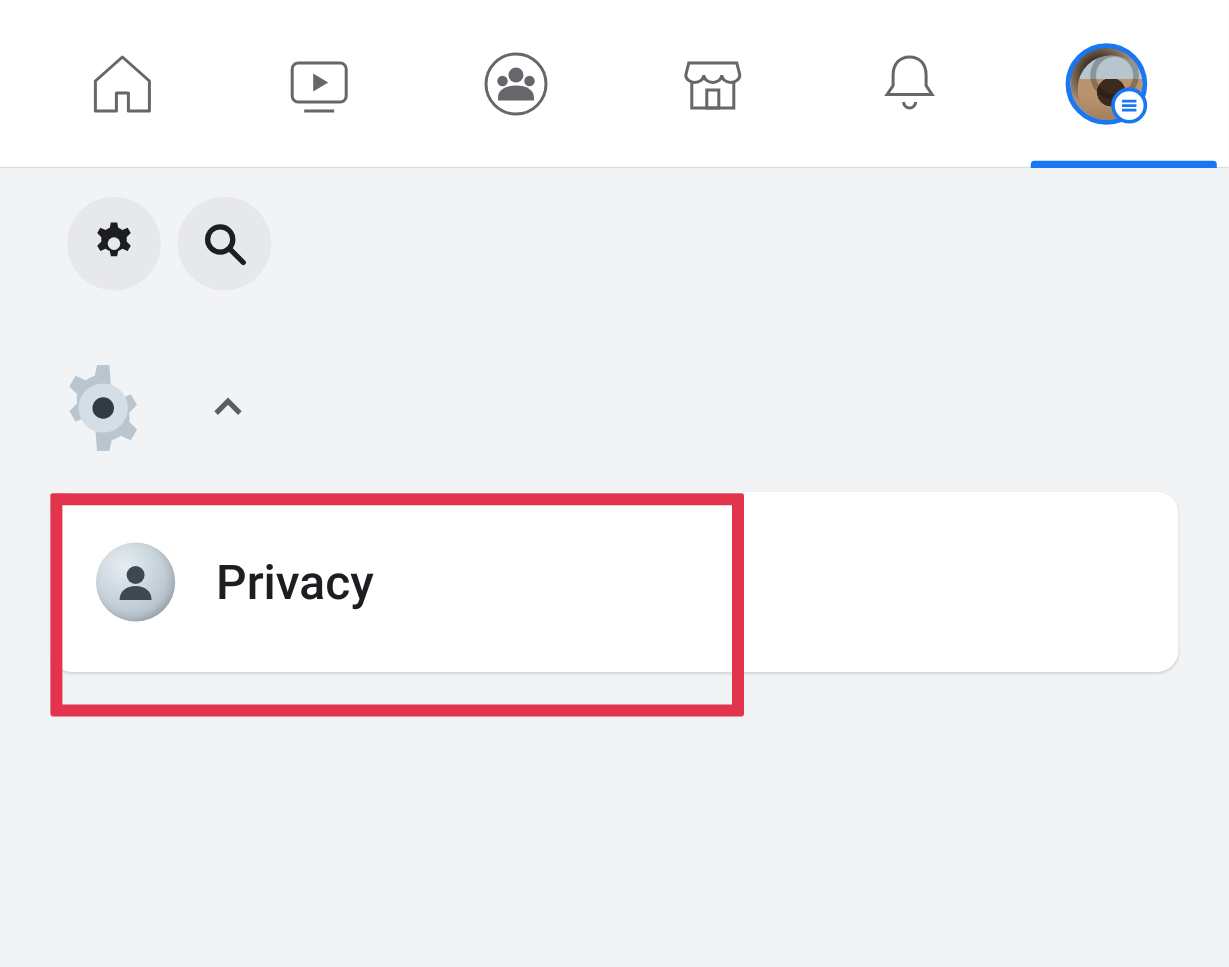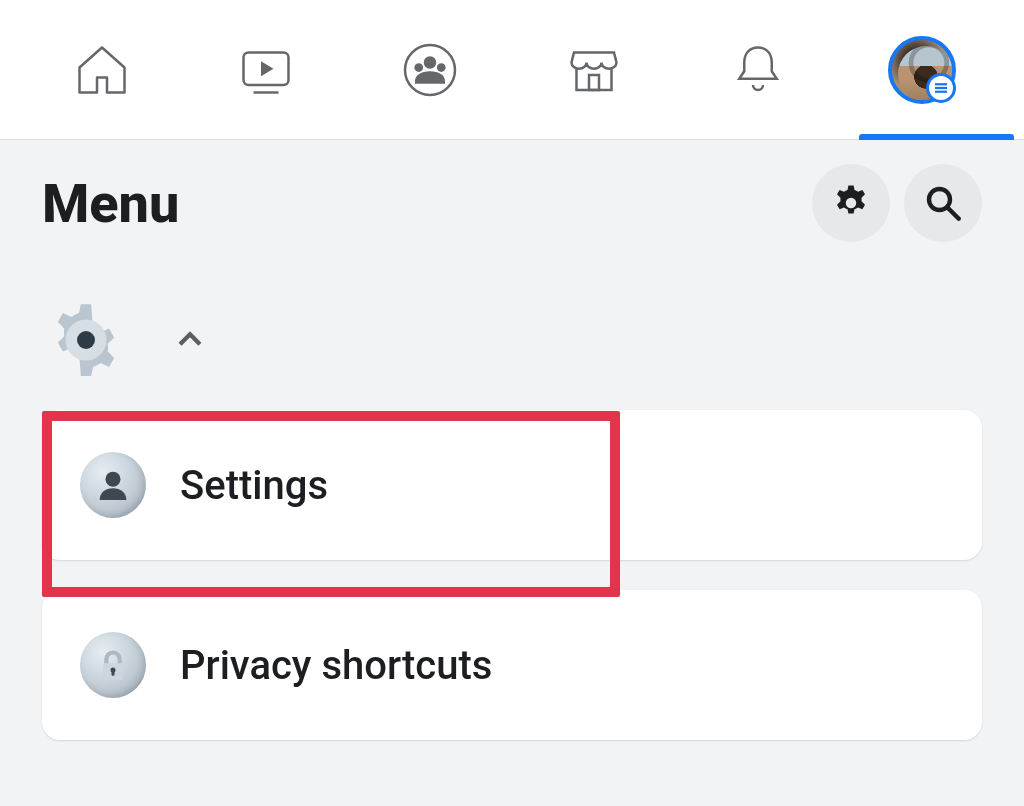--- a/index.html
+++ b/index.html
@@ -267,21 +267,20 @@
           <line x1="4" y1="17" x2="20" y2="17"></line>
         </svg>
       </div>
     </div>
   </div>
 
   <div class="active-underline"></div>
 </div>
 
 <div class="menu-header">
-  <div class="menu-title">Menu</div>
 
   <div class="circle-btn">
     <svg viewBox="0 0 48 48" fill="#1c1e21">
       <path d="M27 4h-6l-1 5a15 15 0 0 0-4 2l-5-2-3 5 4 4a15 15 0 0 0 0 4l-4 4 3 5 5-2a15 15 0 0 0 4 2l1 5h6l1-5a15 15 0 0 0 4-2l5 2 3-5-4-4a15 15 0 0 0 0-4l4-4-3-5-5 2a15 15 0 0 0-4-2z"></path>
       <circle cx="24" cy="24" r="6" fill="#e7e8eb"></circle>
     </svg>
   </div>
 
   <div class="circle-btn">
     <svg viewBox="0 0 48 48" fill="none" stroke="#1c1e21" stroke-width="5">
@@ -310,30 +309,19 @@
 
 <div class="cards">
 
   <div class="card" style="position:relative;">
     <div class="card-icon">
       <svg viewBox="0 0 48 48">
         <circle cx="24" cy="17" r="9" fill="#3e4850"></circle>
         <path d="M8 42c0-9 7-14 16-14s16 5 16 14z" fill="#3e4850"></path>
       </svg>
     </div>
-    <div class="card-label">Settings</div>
-  </div>
-
-  <div class="card">
-    <div class="card-icon">
-      <svg viewBox="0 0 48 48">
-        <rect x="12" y="22" width="24" height="20" rx="4" fill="#cdd6de"></rect>
-        <path d="M16 22v-5a8 8 0 0 1 16 0v5" fill="none" stroke="#aeb8c1" stroke-width="5"></path>
-        <circle cx="24" cy="30" r="3" fill="#3e4850"></circle>
-        <rect x="22.2" y="31" width="3.6" height="6" rx="1.5" fill="#3e4850"></rect>
-      </svg>
-    </div>
-    <div class="card-label">Privacy shortcuts</div>
-  </div>
+    <div class="card-label">Privacy</div>
+  </div>
+
 
 </div>
 
 <div class="highlight-frame" style="left:42px; top:411px; width:578px; height:186px;"></div>
 
 </body></html>

